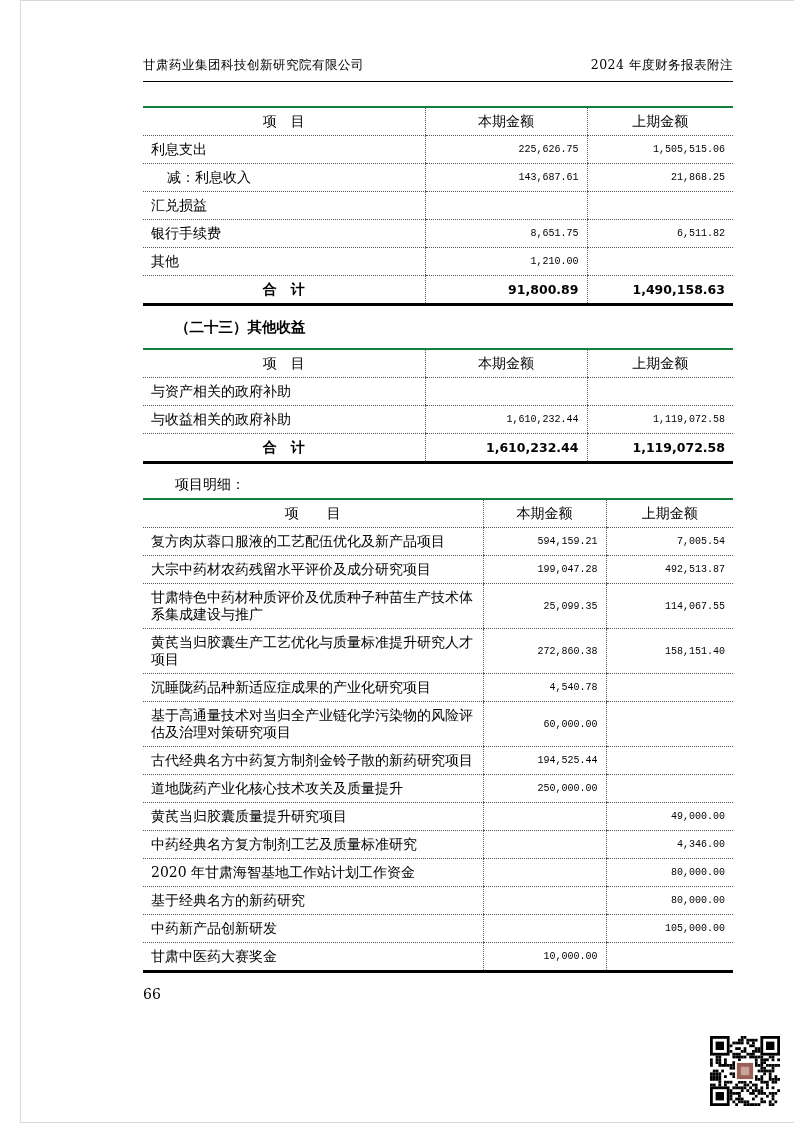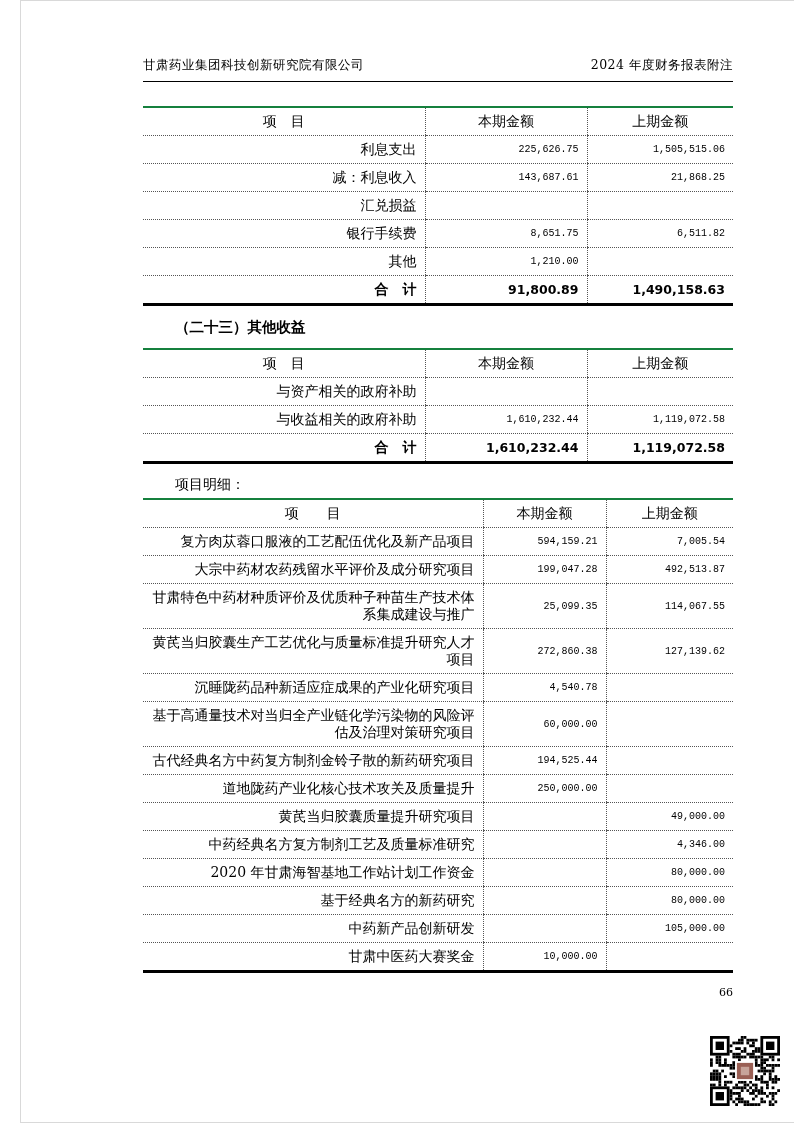--- a/index.html
+++ b/index.html
@@ -16,38 +16,38 @@
                  font-size:12.5px; letter-spacing:0.5px; }
 
   
   table { border-collapse:collapse; table-layout:fixed; width:590px;
           border-top:2px solid #15803d; border-bottom:3px solid #000; }
   th, td { border-bottom:1px dotted #555; padding:5px 8px; font-size:14px;
            line-height:17px; font-weight:normal; vertical-align:middle; }
   th { text-align:center; }
   th:nth-child(2), th:nth-child(3),
   td:nth-child(2), td:nth-child(3) { border-left:1px dotted #555; }
-  td.c-item { text-align:right; }
+  td.c-item { text-align:left; }
   td.c-num  { text-align:right; font-size:10px;
               font-family:Liberation Mono, monospace; }
   tr.indent td.c-item { padding-left:24px; }
   tr.total td { font-weight:bold; }
-  tr.total td.c-item { }
+  tr.total td.c-item { text-align:center; }
   tr.total td.c-num { font-family:"DejaVu Sans","Liberation Sans",sans-serif;
                       font-size:12.5px; }
   .t1 { margin-top:24px; }
   .t2 { margin-top:0; }
   .t3 td.c-num { padding-right:8px; }
 
   .sec-heading { font-weight:bold; font-size:14.5px; padding:12px 0 11px 32px; }
   .detail-label { font-size:14px; padding:12px 0 4px 32px; }
 
   
   .page-number { position:absolute; left:123px; top:986px; width:590px;
-                 text-align:right; font-size:11px; }
+                 text-align:left; font-size:14px; }
   .qr-wrap { position:absolute; left:690px; top:1036px; width:70px; height:70px; }
 </style>
 </head>
 <body>
 
 <div class="page">
   <div class="content">
 
     <div class="page-header">
       <span>甘肃药业集团科技创新研究院有限公司</span>
@@ -162,21 +162,21 @@
             <td class="c-num">492,513.87</td>
           </tr>
           <tr>
             <td class="c-item">甘肃特色中药材种质评价及优质种子种苗生产技术体系集成建设与推广</td>
             <td class="c-num">25,099.35</td>
             <td class="c-num">114,067.55</td>
           </tr>
           <tr>
             <td class="c-item">黄芪当归胶囊生产工艺优化与质量标准提升研究人才项目</td>
             <td class="c-num">272,860.38</td>
-            <td class="c-num">127,139.62</td>
+            <td class="c-num">158,151.40</td>
           </tr>
           <tr>
             <td class="c-item">沉睡陇药品种新适应症成果的产业化研究项目</td>
             <td class="c-num">4,540.78</td>
             <td class="c-num"></td>
           </tr>
           <tr>
             <td class="c-item">基于高通量技术对当归全产业链化学污染物的风险评估及治理对策研究项目</td>
             <td class="c-num">60,000.00</td>
             <td class="c-num"></td>

